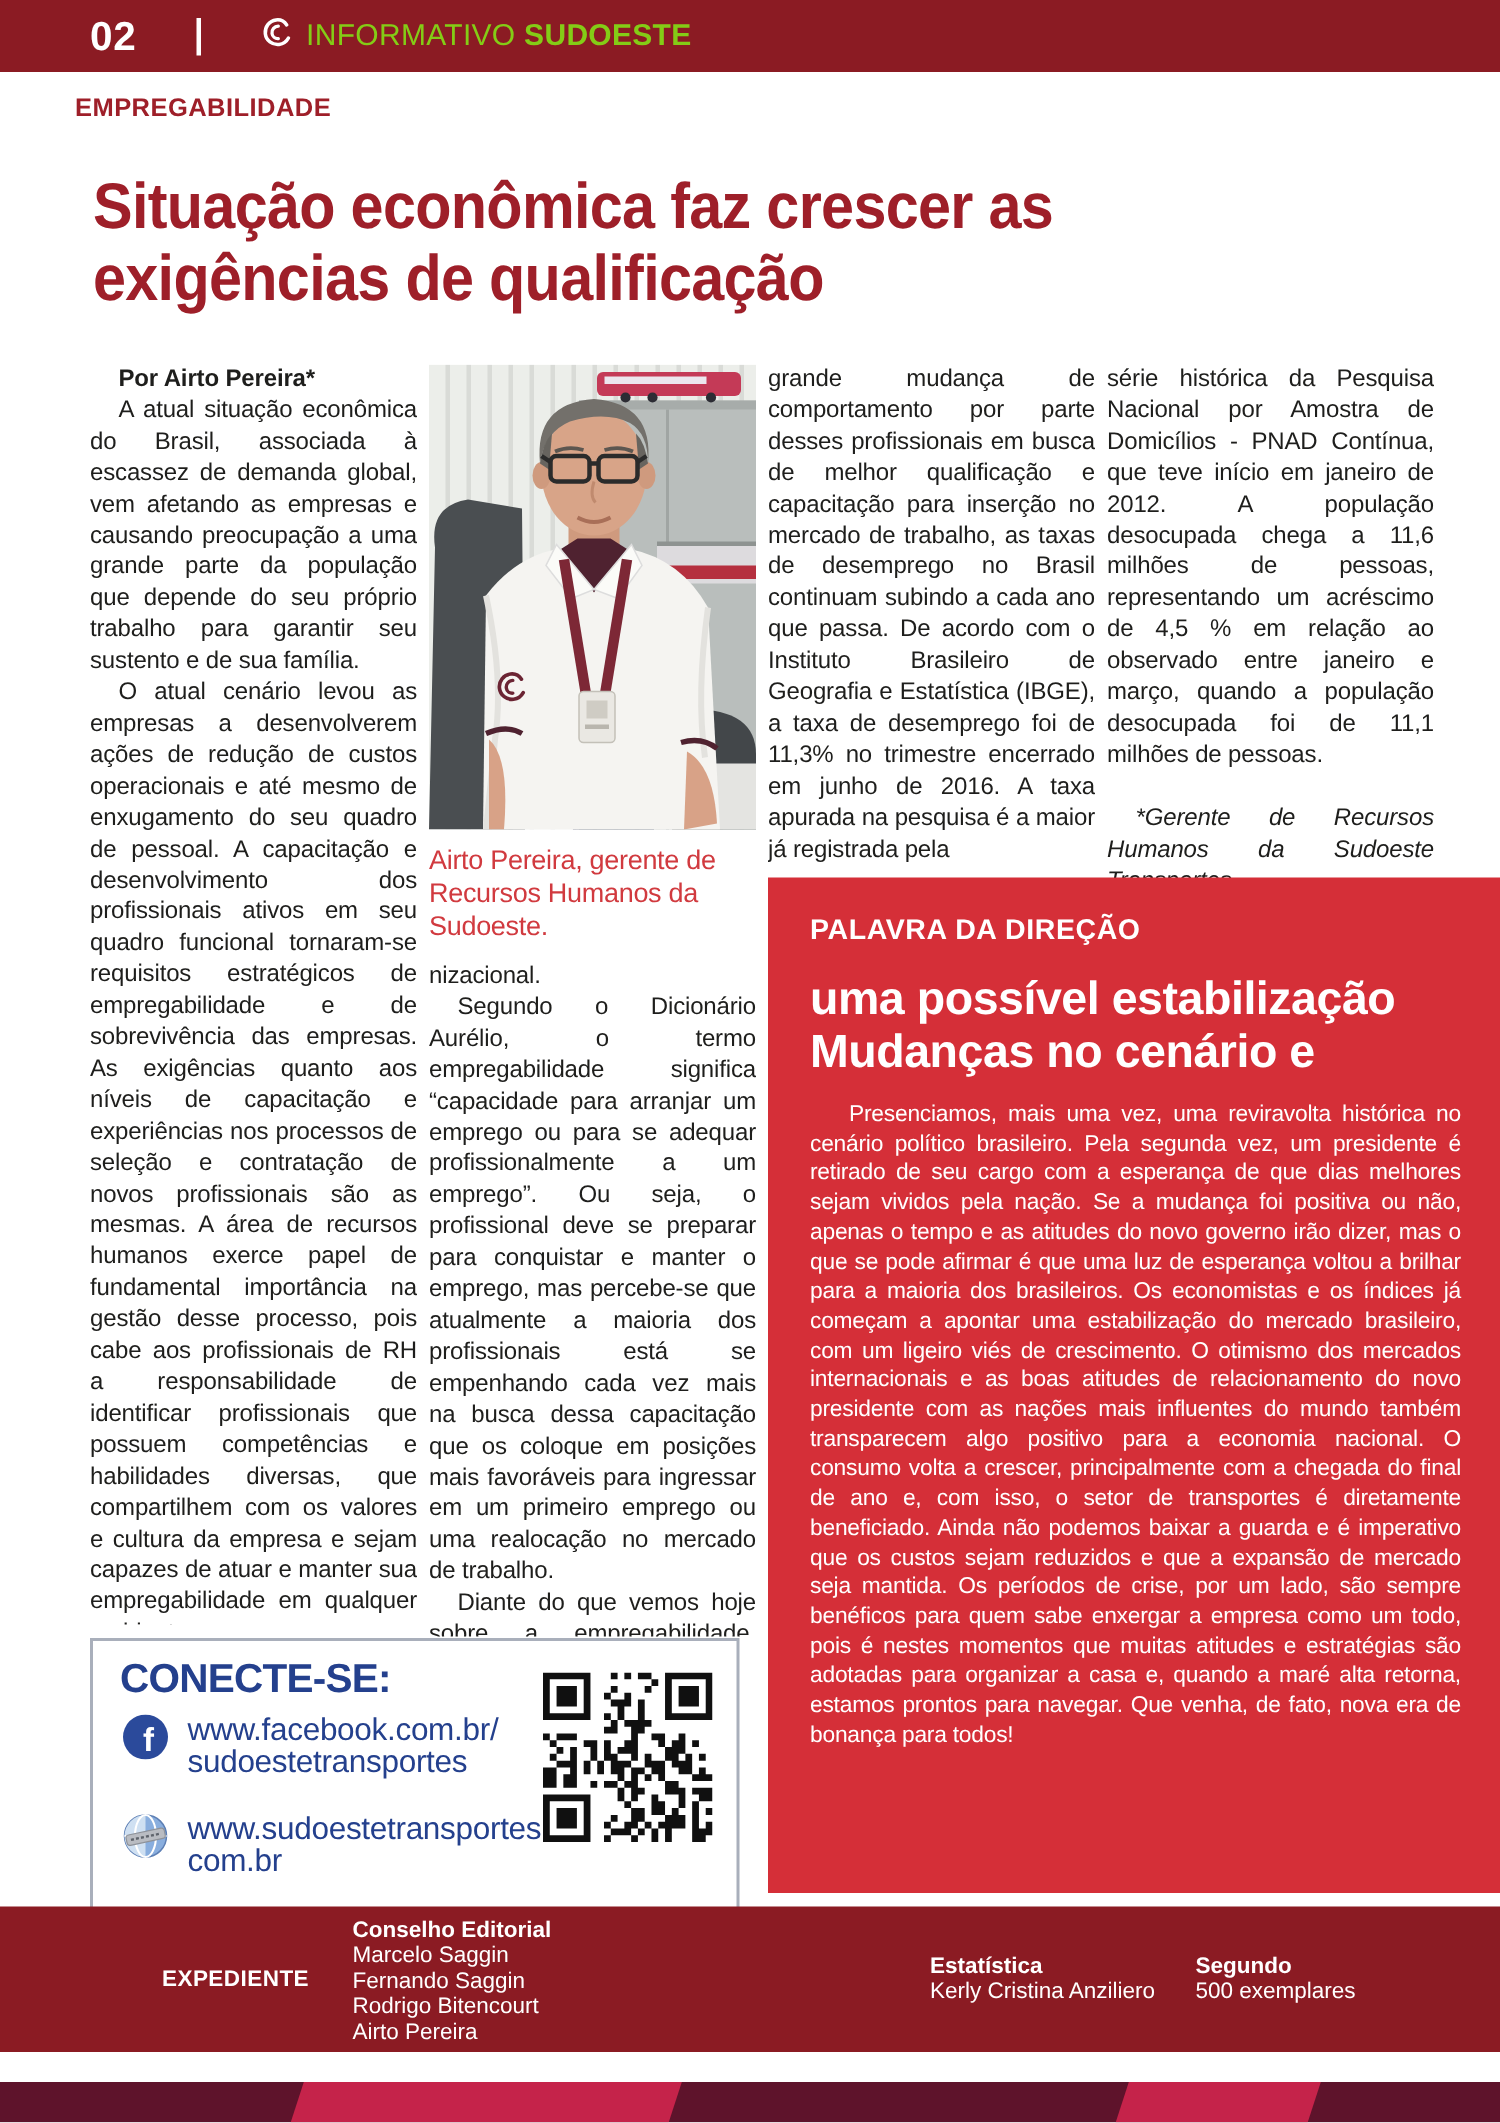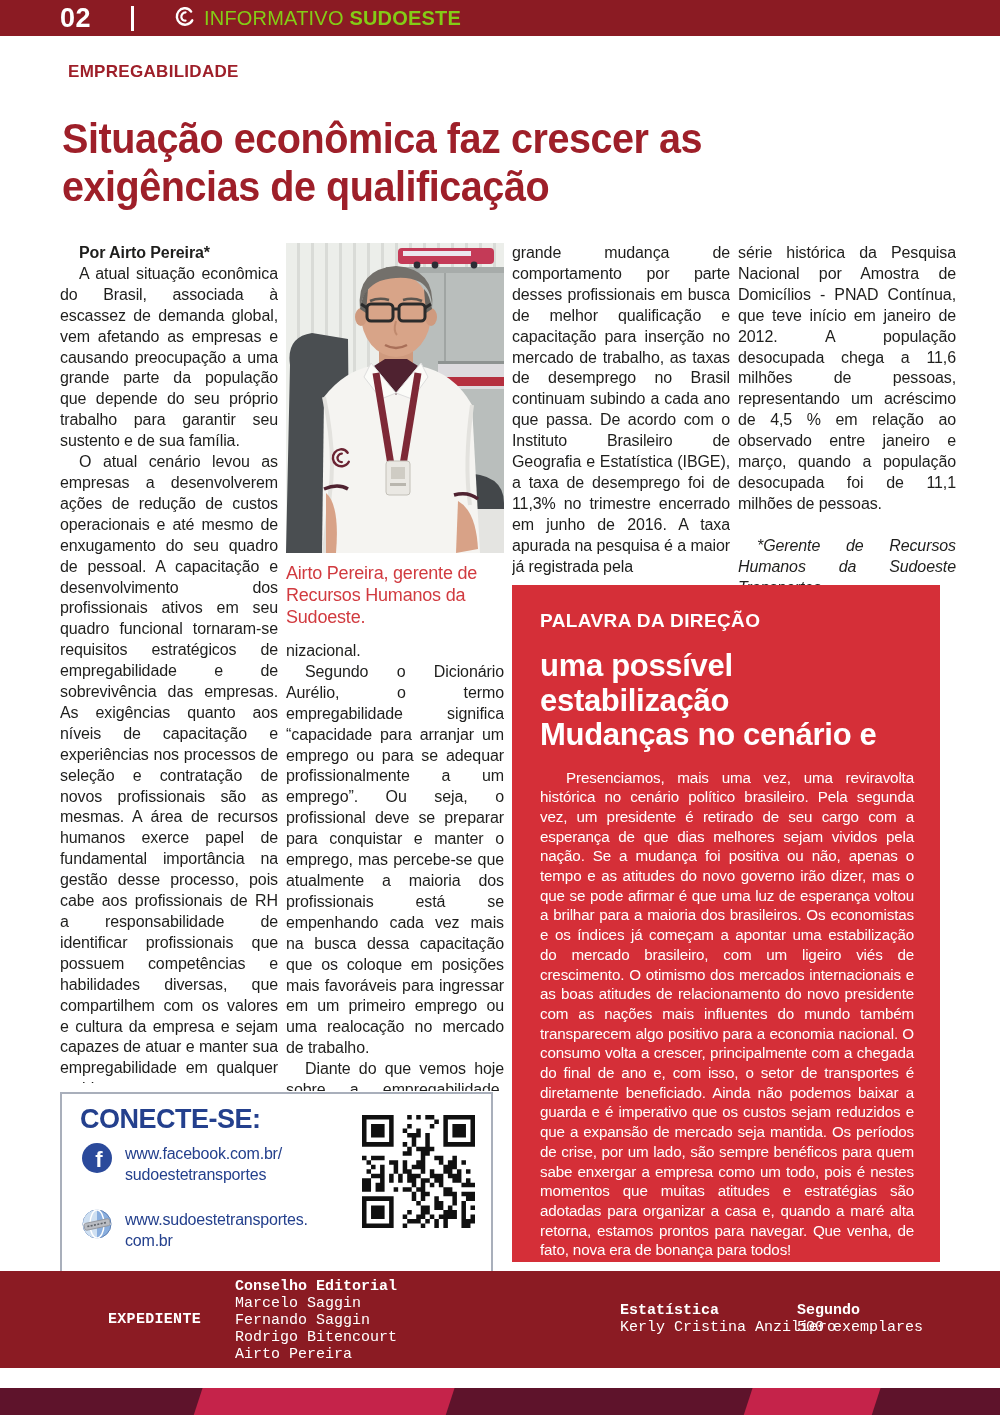--- a/index.html
+++ b/index.html
@@ -4,32 +4,32 @@
 <style>
   html,body { margin:0; padding:0; background:#f2f2f2; }
   .page {
     position:relative; width:1000px; height:1415px; background:#fff;
     font-family:"Liberation Sans", sans-serif; overflow:hidden;
     margin:0 auto;
   }
 
   
   .masthead {
-    position:absolute; left:0; top:0; width:1000px; height:36px;
+    position:absolute; left:0; top:0; width:1000px; height:48px;
     background:var(--header-red); display:flex; align-items:center;
   }
   .page-num { margin-left:60px; color:#fff; font-size:27px; font-weight:bold; letter-spacing:.5px; }
   .mast-sep { width:3px; height:25px; background:#fff; margin-left:40px; }
   .brand { margin-left:40px; display:flex; align-items:center; gap:9px; color:#84cc16; }
   .brand .bt { font-size:20px; letter-spacing:.2px; }
   .brand .bt b { font-weight:bold; }
 
   
   .kicker {
-    position:absolute; left:68px; top:62px; color:var(--headline-red);
+    position:absolute; left:50px; top:62px; color:var(--headline-red);
     font-size:17px; font-weight:bold; letter-spacing:.3px;
   }
   .headline {
     position:absolute; left:62px; top:114px; color:var(--headline-red);
     font-size:43px; line-height:48px; font-weight:bold; letter-spacing:-.5px;
     transform:scaleX(.92); transform-origin:left top; white-space:nowrap;
   }
   .headline span { display:block; }
 
   
@@ -47,21 +47,21 @@
   .footnote { font-style:italic; text-indent:19px; margin-top:21px !important; }
 
   .portrait { width:218px; height:310px; display:block; }
   .caption {
     color:var(--caption-red); font-size:18px; line-height:22px;
     letter-spacing:-.2px; margin:9px 0 13px 0;
   }
 
   
   .direction {
-    position:absolute; left:512px; top:585px; width:428px; height:677px;
+    position:absolute; left:512px; top:585px; width:488px; height:677px;
     background:var(--box-red); color:#fff; box-sizing:border-box;
     padding:25px 26px 0 28px; overflow:hidden;
   }
   .direction .dk { font-size:19px; font-weight:bold; letter-spacing:.4px; }
   .direction h2 {
     margin:17px 0 15px 0; font-size:31px; line-height:34.5px;
     font-weight:bold; letter-spacing:-.3px;
   }
   .direction .dbody {
     font-size:15.2px; line-height:19.7px; text-align:justify;
@@ -73,29 +73,29 @@
     position:absolute; left:60px; top:1092px; width:433px; height:188px;
     border:2px solid #a9afbb; box-sizing:border-box; background:#fff;padding-left:20px;
   }
   .connect h3 {
     position:absolute; left:18px; top:10px; margin:0;
     color:var(--link-blue); font-size:27px; font-weight:bold; letter-spacing:-.5px;
   }
   .crow { position:absolute; left:20px; display:flex; gap:13px; align-items:flex-start; }
   .crow.fb  { top:49px; }
   .crow.web { top:99px;margin-top:16px; }
-  .crow .txt { color:var(--link-blue); font-size:16px; line-height:21px; letter-spacing:-.2px; }
+  .crow .txt { color:var(--link-blue); font-size:21px; line-height:21px; letter-spacing:-.2px; }
   .qrwrap { position:absolute; right:16px; top:21px; width:113px; height:113px; }
 
   
   .expediente {
     position:absolute; left:0; top:1271px; width:1000px; height:97px;
     background:var(--header-red); color:#fff; font-size:15px; line-height:17px;
   }
-  .expediente .blk { position:absolute;font-family:Liberation Mono, monospace; }
+  .expediente .blk { position:absolute; }
   .expediente .t { font-weight:bold; }
   .exp-label { left:108px; top:40px; font-weight:bold; letter-spacing:.3px; }
   .exp-ed { left:235px; top:7px; }
   .exp-jr { left:400px; top:31px; }
   .exp-dg { left:620px; top:31px; }
   .exp-tg { left:797px; top:31px; }
 
   
   .band {
     position:absolute; left:0; top:1388px; width:1000px; height:27px;

